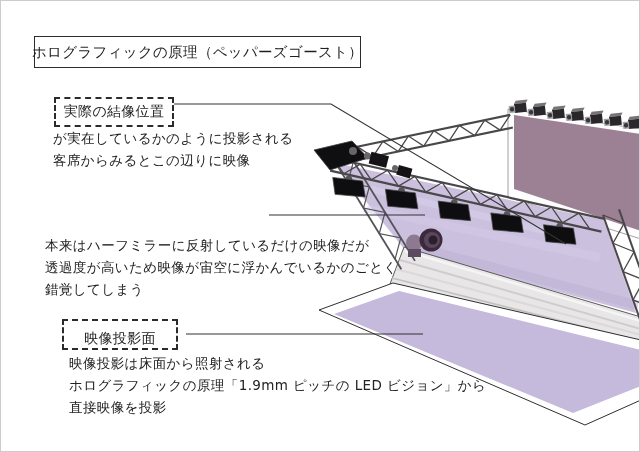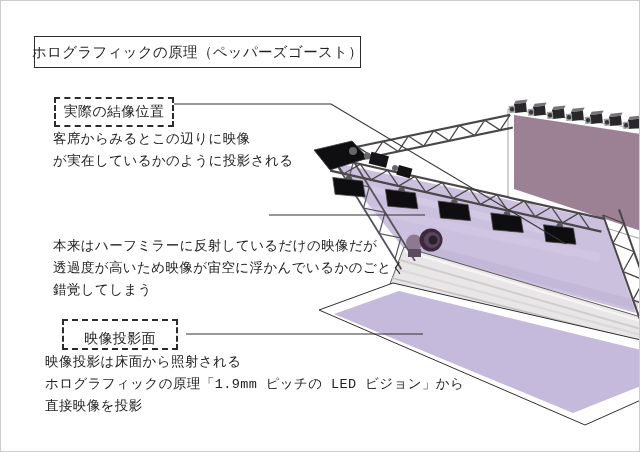--- a/index.html
+++ b/index.html
@@ -20,22 +20,22 @@
     font-size:14px;letter-spacing:.3px;white-space:nowrap;box-sizing:border-box;
   }
   #box-imaging{left:53px;top:96px;width:120px;height:30px;}
   #box-mirror{left:53px;top:198px;width:215px;height:31px;}
   #box-floor{left:61px;top:318px;width:116px;height:31px;align-items:flex-end;}
   .body-text{
     position:absolute;font-size:13.5px;line-height:22px;letter-spacing:.4px;
     white-space:nowrap;color:#222;
   }
   #text-imaging{left:52px;top:126px;}
-  #text-mirror{left:52px;top:233px;}
-  #text-floor{left:44px;top:351px;font-family:Liberation Mono, monospace;}
+  #text-mirror{left:44px;top:233px;}
+  #text-floor{left:68px;top:351px;}
   svg{position:absolute;left:0;top:0;}
 </style>
 </head>
 <body>
 
 <div class="canvas">
 
   <svg width="640" height="452" viewBox="0 0 640 452">
 
     <g>
@@ -185,22 +185,22 @@
   </svg>
 
   <div class="title-box" id="title-box">
     <span>ホログラフィックの原理（ペッパーズゴースト）</span>
   </div>
 
   <div class="label-box" id="box-imaging">
     <span>実際の結像位置</span>
   </div>
   <div class="body-text" id="text-imaging">
+    <div>が実在しているかのように投影される</div>
     <div>客席からみるとこの辺りに映像</div>
-    <div>が実在しているかのように投影される</div>
   </div>
 
   <div class="body-text" id="text-mirror">
     <div>本来はハーフミラーに反射しているだけの映像だが</div>
     <div>透過度が高いため映像が宙空に浮かんでいるかのごとく</div>
     <div>錯覚してしまう</div>
   </div>
 
   <div class="label-box" id="box-floor">
     <span>映像投影面</span>

